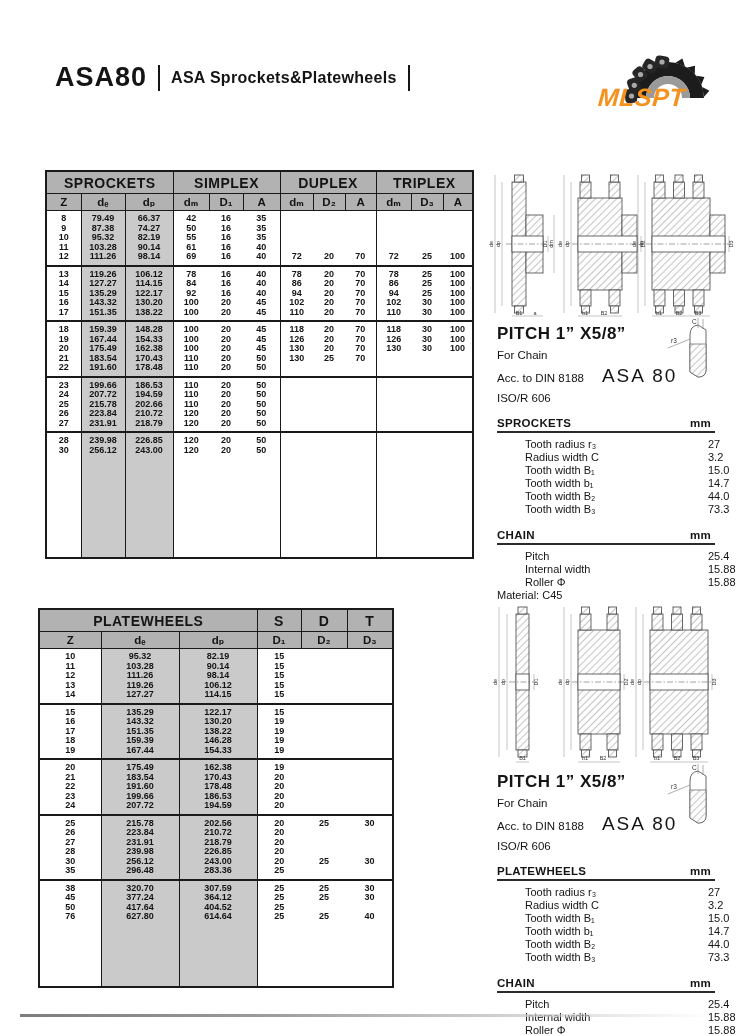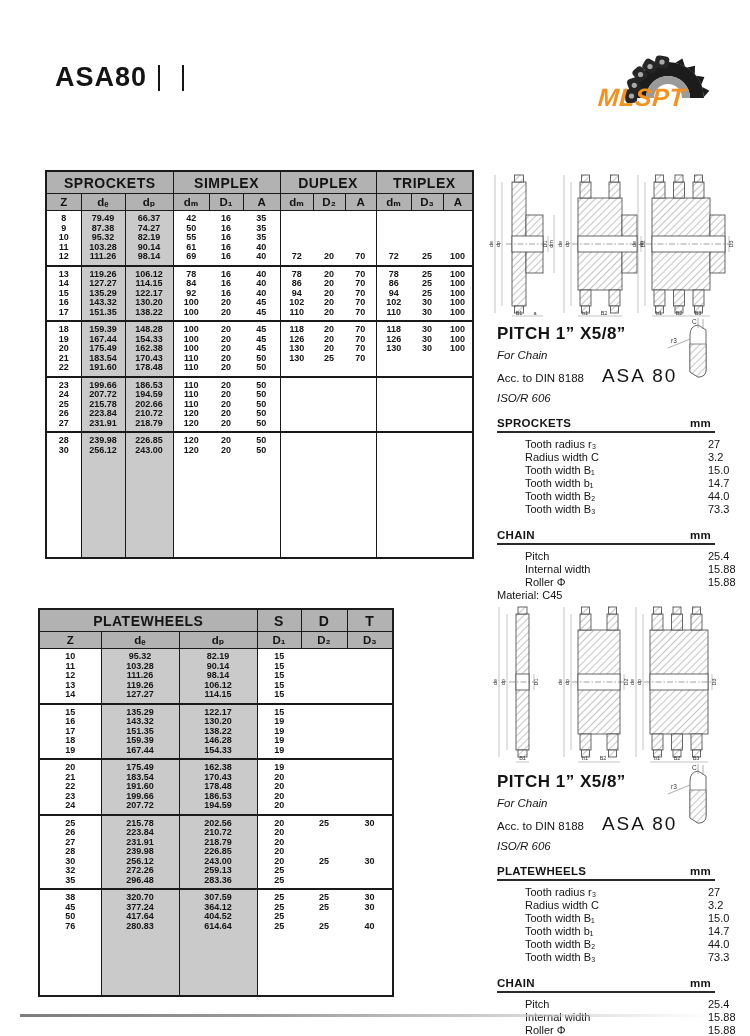--- a/index.html
+++ b/index.html
@@ -39,21 +39,21 @@
   #platewheel-table td:nth-child(1),#platewheel-table td:nth-child(2),
   #platewheel-table td:nth-child(3){border-right:1px solid #1a1a1a;}
 
   
   svg.dia{position:absolute;}
   svg.dia text{font-family:"Liberation Sans","DejaVu Sans",sans-serif;}
 
   
   .specblock{position:absolute;width:218px;}
   .pitch-title{font-size:17px;font-weight:bold;letter-spacing:0.5px;}
-  .pitch-line{font-size:11.5px;margin-top:5px;font-style:italic;}
+  .pitch-line{font-size:11.5px;margin-top:5px;}
   .acc-row{font-size:11.5px;margin-top:4px;display:flex;align-items:baseline;}
   .acc-row .asa{font-size:19px;margin-left:18px;letter-spacing:2px;}
   .spec-head{display:flex;justify-content:space-between;font-size:11.5px;font-weight:bold;
              border-bottom:2px solid #2a2a2a;padding-bottom:2px;margin-top:13px;letter-spacing:0.3px;}
   .spec-head .unit{margin-right:4px;}
   .spec-list{margin-top:5px;}
   .spec-row{position:relative;height:13px;font-size:11px;line-height:13px;margin-left:28px;}
   .spec-row .val{position:absolute;left:183px;top:0;}
   .spec-material{font-size:11px;line-height:13px;}
 
@@ -61,20 +61,21 @@
      background:linear-gradient(to right,#7d7d7d,#9b9b9b 35%,#c9c9c9 65%,rgba(255,255,255,0));}
 </style>
 </head>
 <body>
 
 <div class="page">
 
   <div class="brand">
     <span class="model">ASA80</span>
     <span class="vbar"></span>
+    <span class="subtitle">ASA Sprockets&amp;Platewheels</span>
     <span class="vbar"></span>
   </div>
 
   <div class="logo">
     <svg width="150" height="74" viewBox="0 0 150 74">
       <path d="M40,52 A36,36 0 0 1 112,52 L98,52 A22,22 0 0 0 54,52 Z" fill="#1c1c1c"></path>
       <polygon points="117.4,44.7 112,50.7 110.2,40.9" fill="#1c1c1c"></polygon>
       <polygon points="112.4,31 109.4,38.5 104.4,29.8" fill="#1c1c1c"></polygon>
       <polygon points="103,19.8 102.8,27.9 95.1,21.5" fill="#1c1c1c"></polygon>
       <polygon points="90.4,12.5 92.9,20.2 83.5,16.8" fill="#1c1c1c"></polygon>
@@ -802,28 +803,20 @@
         </tr>
         <tr>
           <td>30</td>
           <td class="shaded">256.12</td>
           <td class="shaded">243.00</td>
           <td>20</td>
           <td>25</td>
           <td>30</td>
         </tr>
         <tr>
-          <td>32</td>
-          <td class="shaded">272.26</td>
-          <td class="shaded">259.13</td>
-          <td>25</td>
-          <td></td>
-          <td></td>
-        </tr>
-        <tr>
           <td>35</td>
           <td class="shaded">296.48</td>
           <td class="shaded">283.36</td>
           <td>25</td>
           <td></td>
           <td></td>
         </tr>
       </tbody>
       <tbody class="rows sep">
         <tr>
@@ -845,21 +838,21 @@
         <tr>
           <td>50</td>
           <td class="shaded">417.64</td>
           <td class="shaded">404.52</td>
           <td>25</td>
           <td></td>
           <td></td>
         </tr>
         <tr>
           <td>76</td>
-          <td class="shaded">280.83</td>
+          <td class="shaded">627.80</td>
           <td class="shaded">614.64</td>
           <td>25</td>
           <td>25</td>
           <td>40</td>
         </tr>
       </tbody>
       <tbody>
         <tr style="height: 62px;">
           <td></td>
           <td class="shaded"></td>

